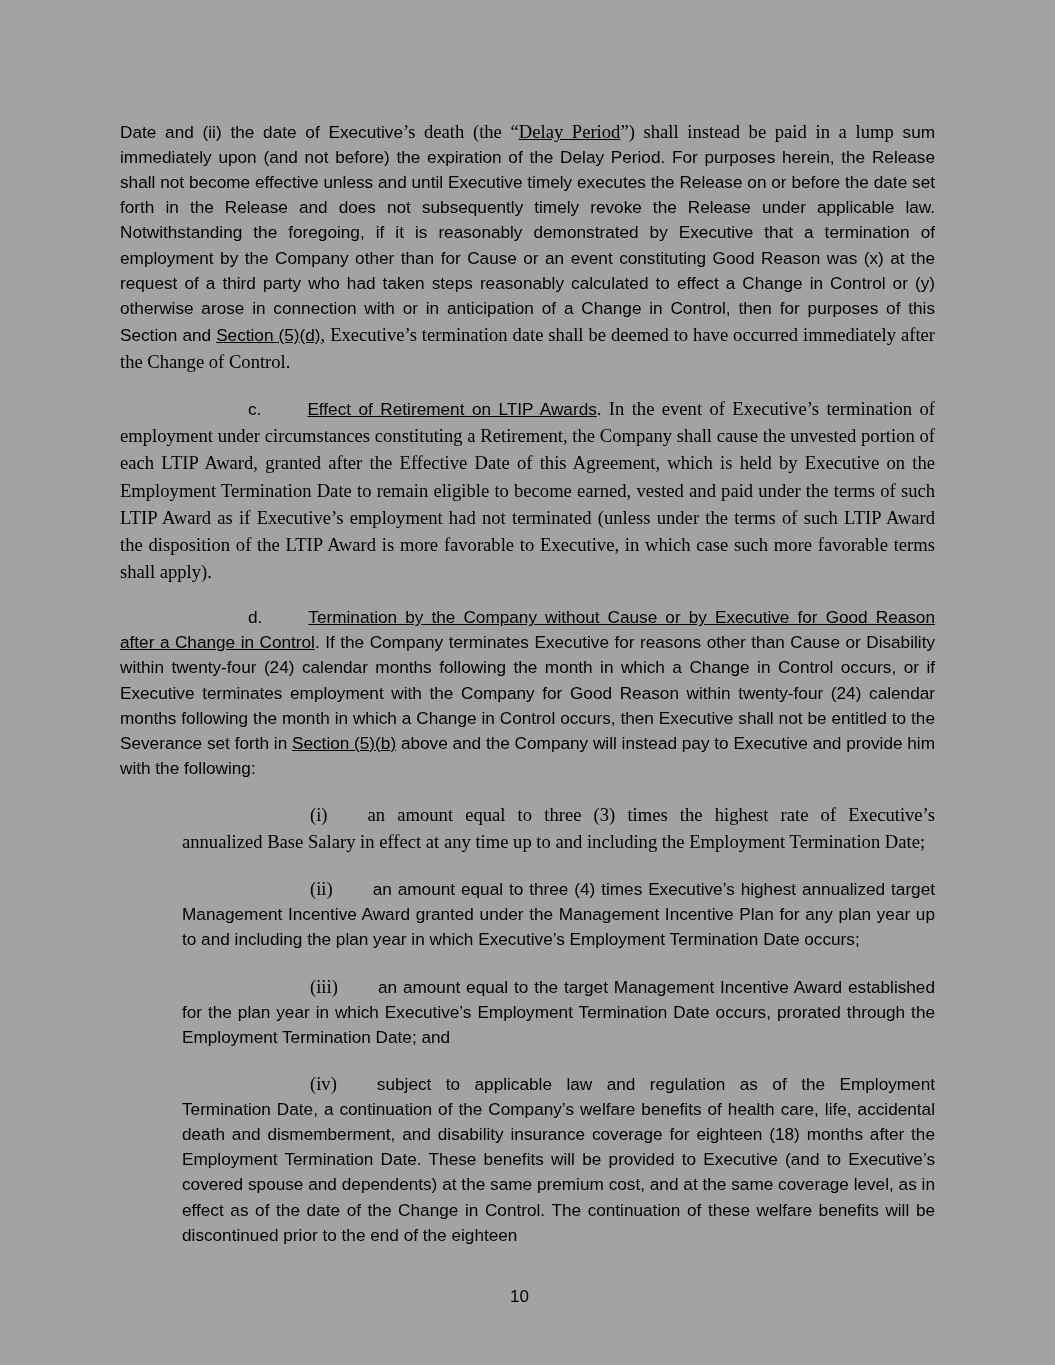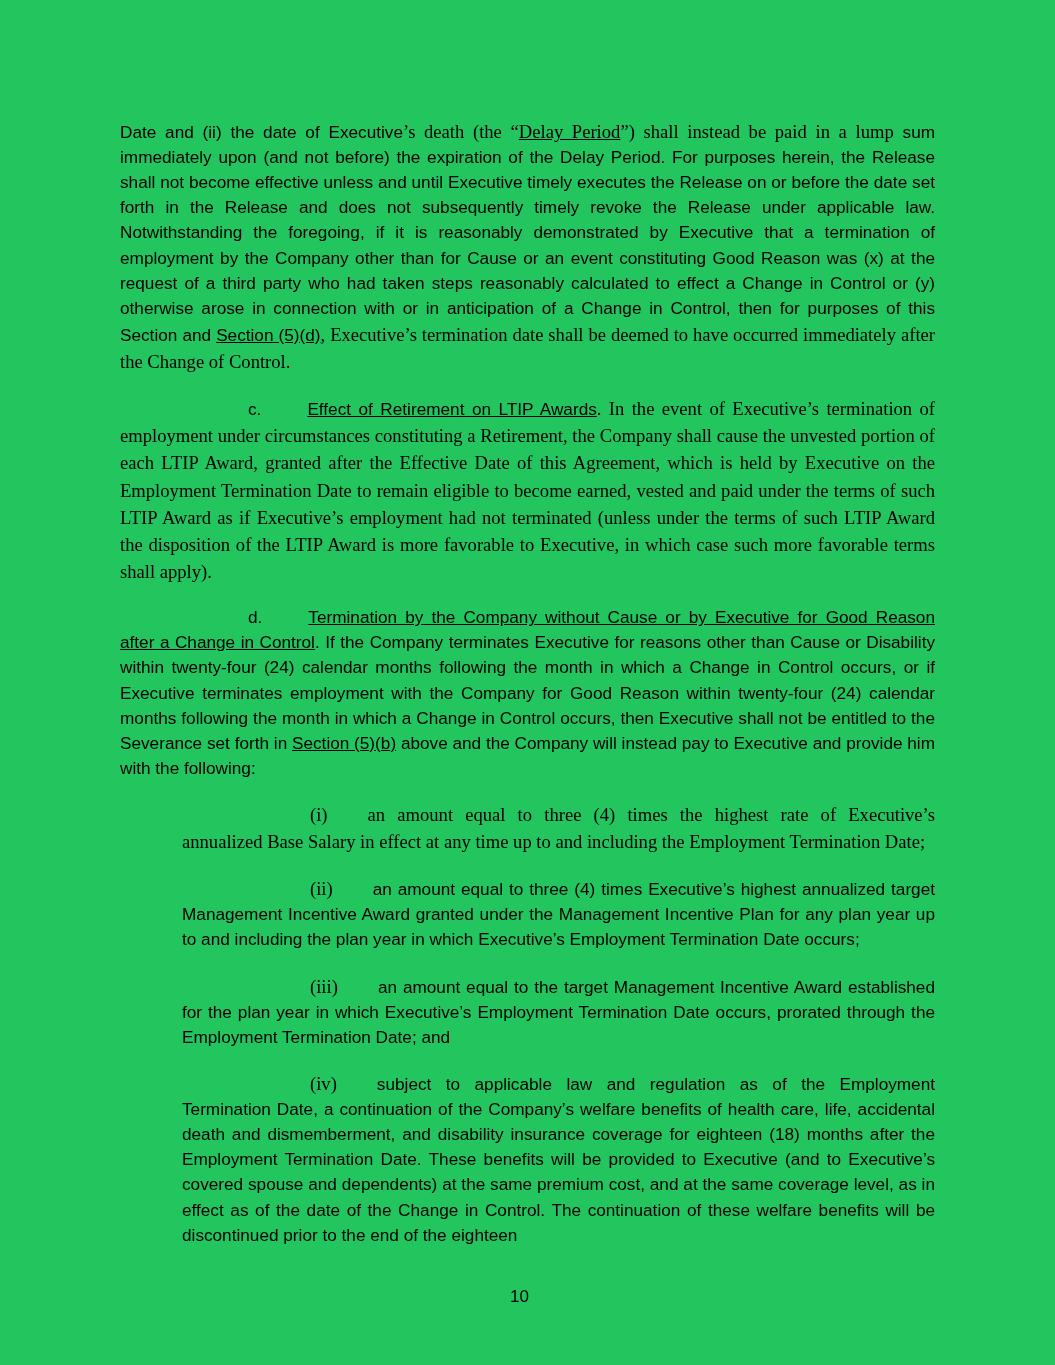--- a/index.html
+++ b/index.html
@@ -10,21 +10,21 @@
   body {
     width: 1055px;
     height: 1365px;
     font-family: "Liberation Sans", sans-serif;
     color: #000000;
   }
   .page {
     position: relative;
     width: 1055px;
     height: 1365px;
-    background: #22c55e;
+    background: #a3a3a3;
     box-sizing: border-box;
     padding: 118px 120px 40px 120px;
   }
   .body-text {
     font-size: 17.2px;
     line-height: 1.46;
     text-align: justify;
     text-justify: inter-word;
   }
   p {
@@ -71,21 +71,21 @@
 <div class="page">
 
   <div class="body-text">
 
     <p class="tight"><span>Date and (ii) the date of Executive</span><span class="serif">’s death (the “</span><span class="serif u">Delay Period</span><span class="serif">”) shall instead be paid in a lump</span> <span>sum immediately upon (and not before) the expiration of the Delay Period.  For purposes herein, the Release shall not become effective unless and until Executive timely executes the Release on or before the date set forth in the Release and does not subsequently timely revoke the Release under applicable law.    Notwithstanding the foregoing, if it is reasonably demonstrated by Executive that a termination of employment by the Company other than for Cause or an event constituting Good Reason was (x) at the request of a third party who had taken steps reasonably calculated to effect a Change in Control or (y) otherwise arose in connection with or in anticipation of a Change in Control, then for purposes of this Section and </span><span class="u">Section (5)(d)</span><span class="serif">, Executive’s termination date shall be deemed to have occurred immediately after the Change of Control.</span></p>
 
     <p class="indent-first"><span>c.</span><span class="gap-lbl"></span><span class="u">Effect of Retirement on LTIP Awards</span><span class="serif">.    In the event of Executive’s termination of employment under circumstances constituting a Retirement, the Company shall cause the unvested portion of each LTIP Award, granted after the Effective Date of this Agreement, which is held by Executive on the Employment Termination Date to remain eligible to become earned, vested and paid under the terms of such LTIP Award as if Executive’s employment had not terminated (unless under the terms of such LTIP Award the disposition of the LTIP Award is more favorable to Executive, in which case such more favorable terms shall apply).</span></p>
 
     <p class="indent-first"><span>d.</span><span class="gap-lbl"></span><span class="u">Termination by the Company without Cause or by Executive for Good Reason after a Change in Control</span><span>.  If the Company terminates Executive for reasons other than Cause or Disability within twenty-four (24) calendar months following the month in which a Change in Control occurs, or if Executive terminates employment with the Company for Good Reason within twenty-four (24) calendar months following the month in which a Change in Control occurs, then Executive shall not be entitled to the Severance set forth in </span><span class="u">Section (5)(b)</span><span> above and the Company will instead pay to Executive and provide him with the following:</span></p>
 
-    <p class="indent-sub"><span class="serif">(i)</span><span class="gap-lbl-sm"></span><span class="serif">an amount equal to three (4) times the highest rate of Executive’s annualized Base Salary in effect at any time up to and including the Employment Termination Date;</span></p>
+    <p class="indent-sub"><span class="serif">(i)</span><span class="gap-lbl-sm"></span><span class="serif">an amount equal to three (3) times the highest rate of Executive’s annualized Base Salary in effect at any time up to and including the Employment Termination Date;</span></p>
 
     <p class="indent-sub"><span class="serif">(ii)</span><span class="gap-lbl-sm"></span><span>an amount equal to three (4) times Executive’s highest annualized target Management Incentive Award granted under the Management Incentive Plan for any plan year up to and including the plan year in which Executive’s Employment Termination Date occurs;</span></p>
 
     <p class="indent-sub"><span class="serif">(iii)</span><span class="gap-lbl-sm"></span><span>an amount equal to the target Management Incentive Award established for the plan year in which Executive’s Employment Termination Date occurs, prorated through the Employment Termination Date; and</span></p>
 
     <p class="indent-sub"><span class="serif">(iv)</span><span class="gap-lbl-sm"></span><span>subject to applicable law and regulation as of the Employment Termination Date, a continuation of the Company’s welfare benefits of health care, life, accidental death and dismemberment, and disability insurance coverage for eighteen (18) months after the Employment Termination Date.   These benefits will be provided to Executive (and to Executive’s covered spouse and dependents) at the same premium cost, and at the same coverage level, as in effect as of the date of the Change in Control.  The continuation of these welfare benefits will be discontinued prior to the end of the eighteen</span></p>
 
   </div>
 
   <div class="footer">10</div>

